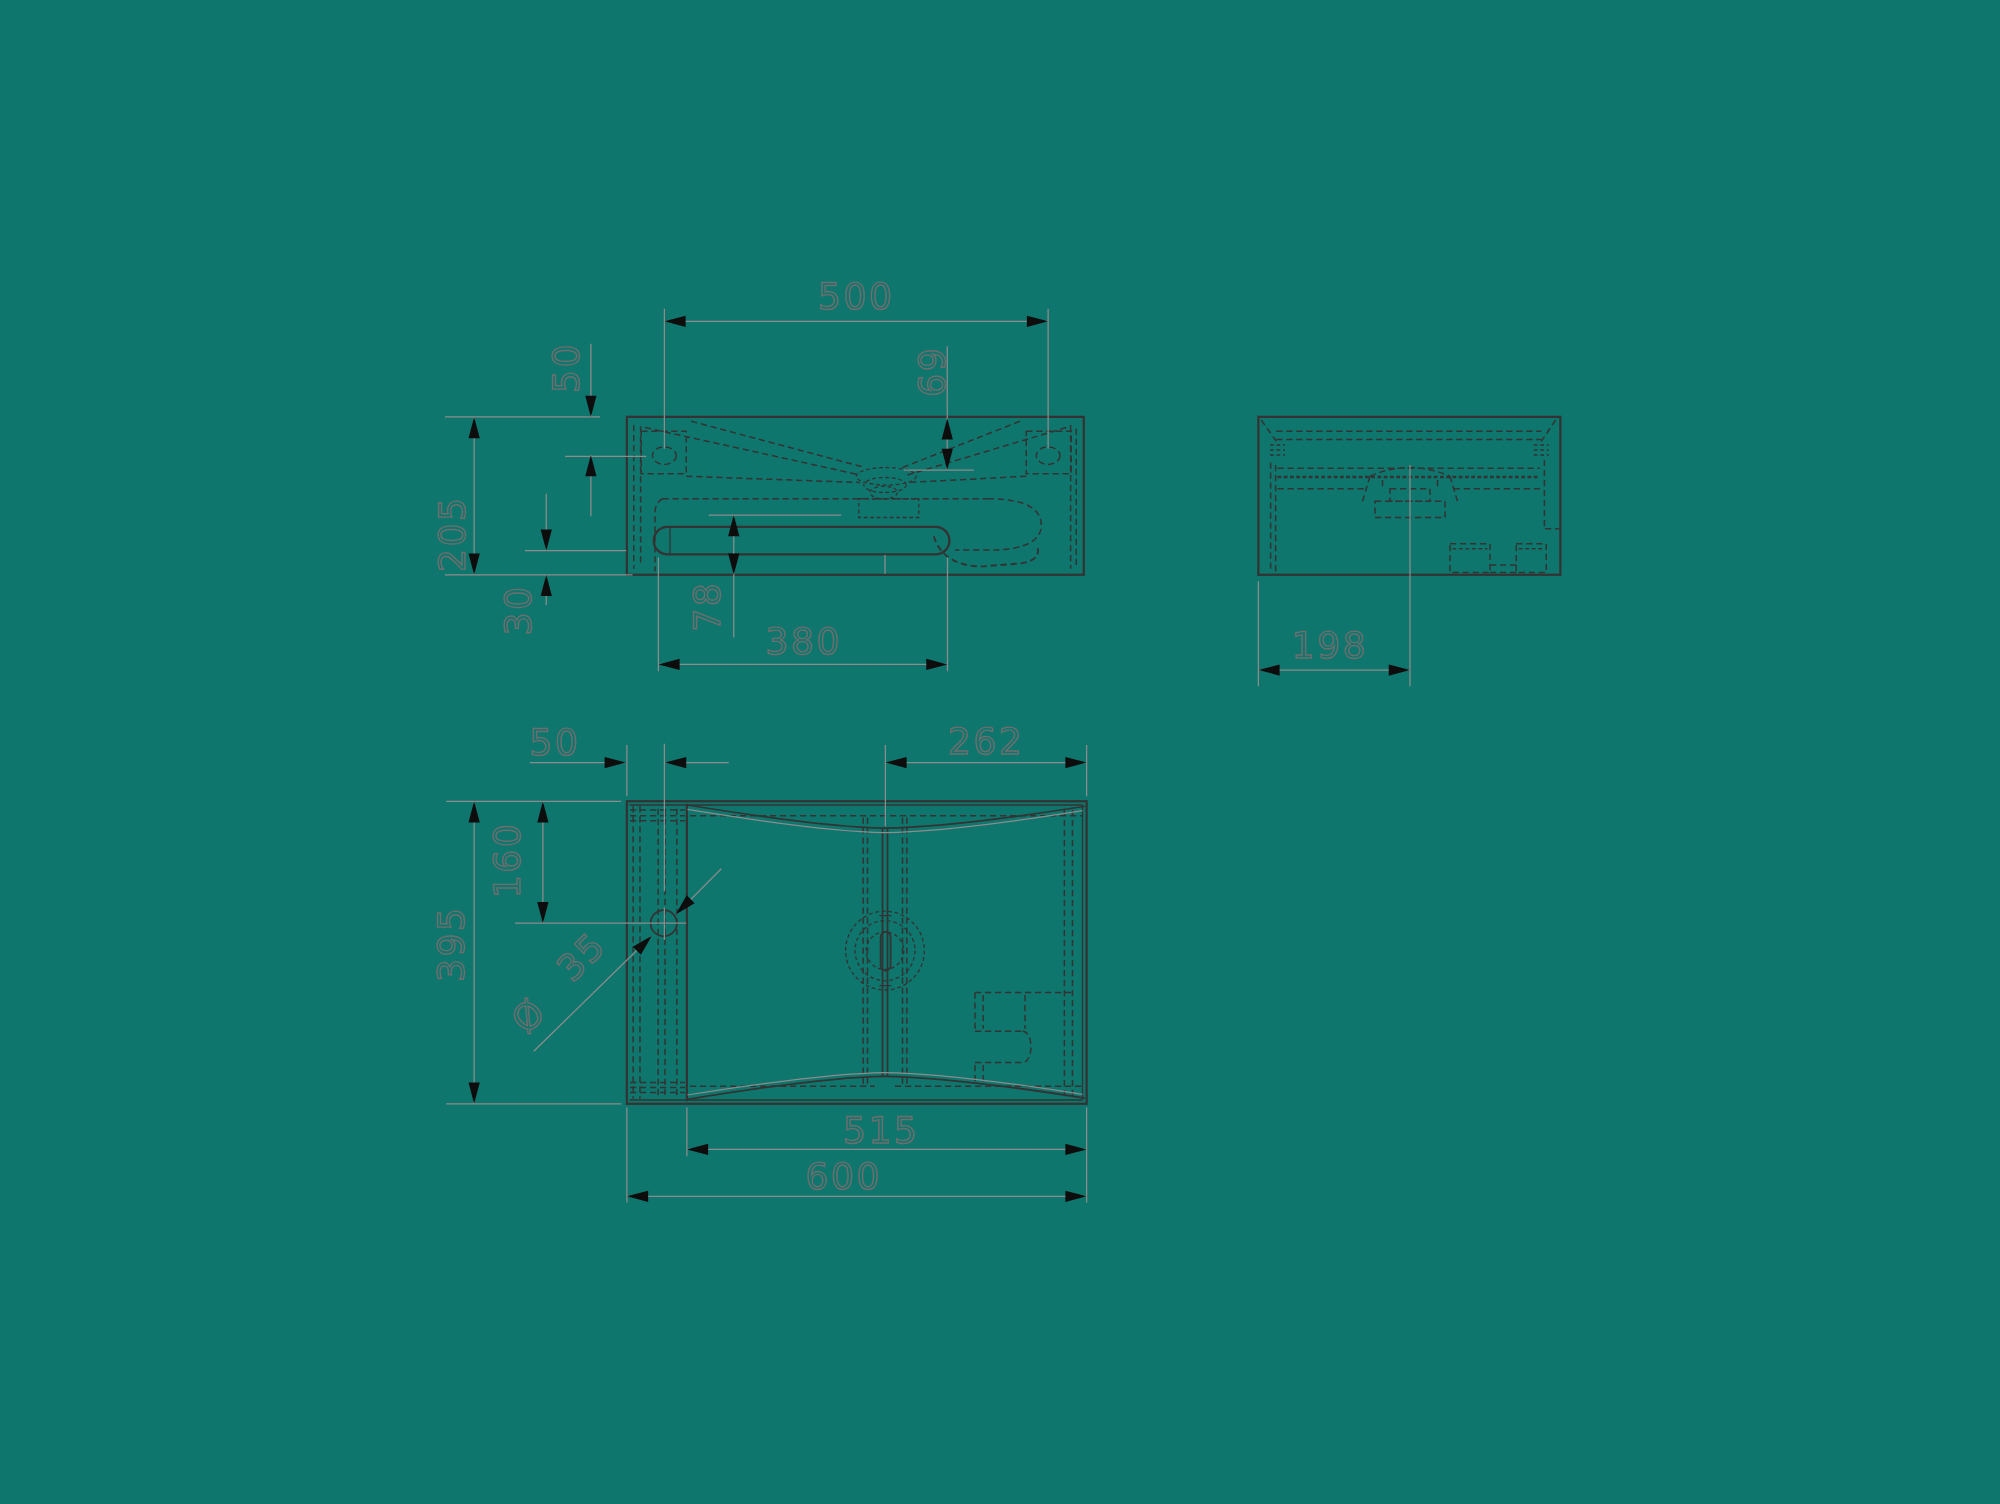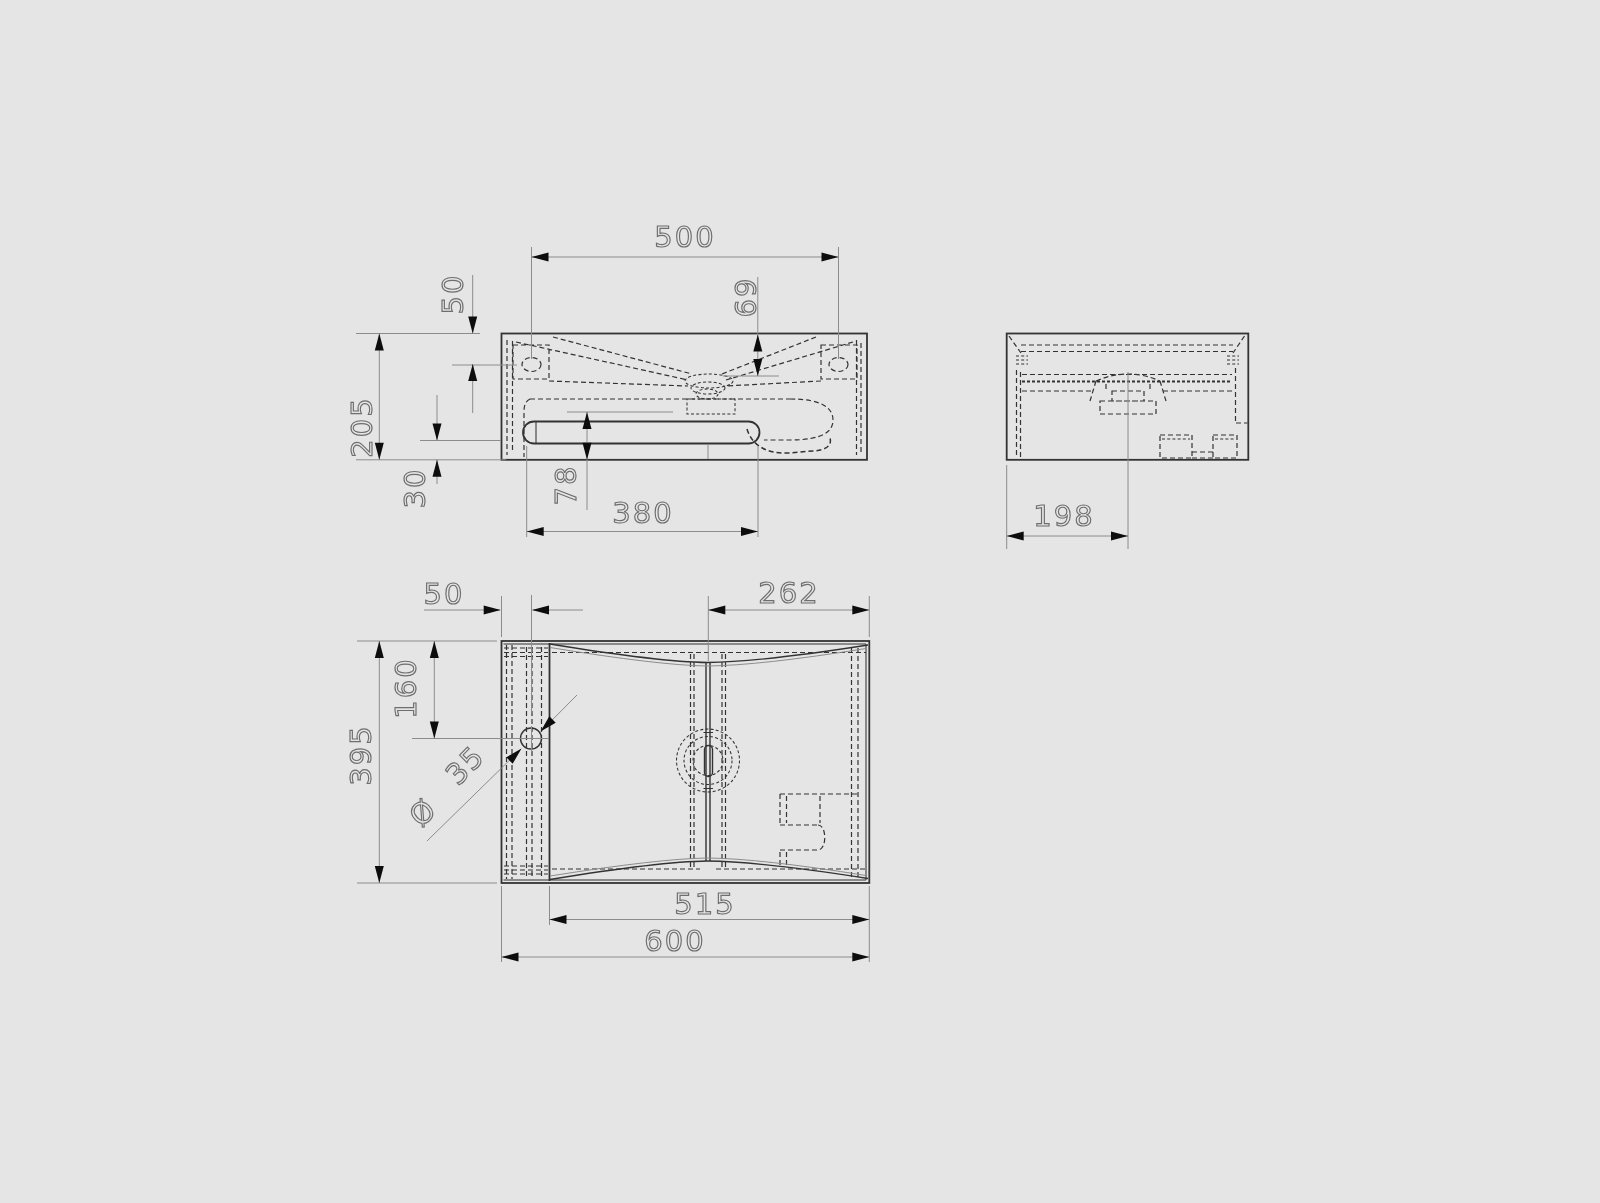--- a/index.html
+++ b/index.html
@@ -1,16 +1,16 @@
 <!DOCTYPE html>
 <html><head>
 <meta charset="utf-8">
 <style>
   html,body{margin:0;padding:0;background:#ffffff;}
-  .stage{width:1600px;height:1203px;background:#e5e5e5;position:relative;overflow:hidden;}
+  .stage{width:1600px;height:1203px;background:#0f766e;position:relative;overflow:hidden;}
   svg{display:block;}
   
   .s2 {fill:none;stroke-width:1.8;}
   .s15{fill:none;stroke-width:1.4;}
   .s1 {fill:none;stroke-width:1.05;}
   .d  {fill:none;stroke-width:1.2;stroke-dasharray:5 3;}
   .d2 {fill:none;stroke-width:1.05;stroke-dasharray:3 2.2;}
   .db {fill:none;stroke-width:2;stroke-dasharray:3 2;}
   .dj {fill:none;stroke-width:1.5;stroke-dasharray:5 3;}
   

